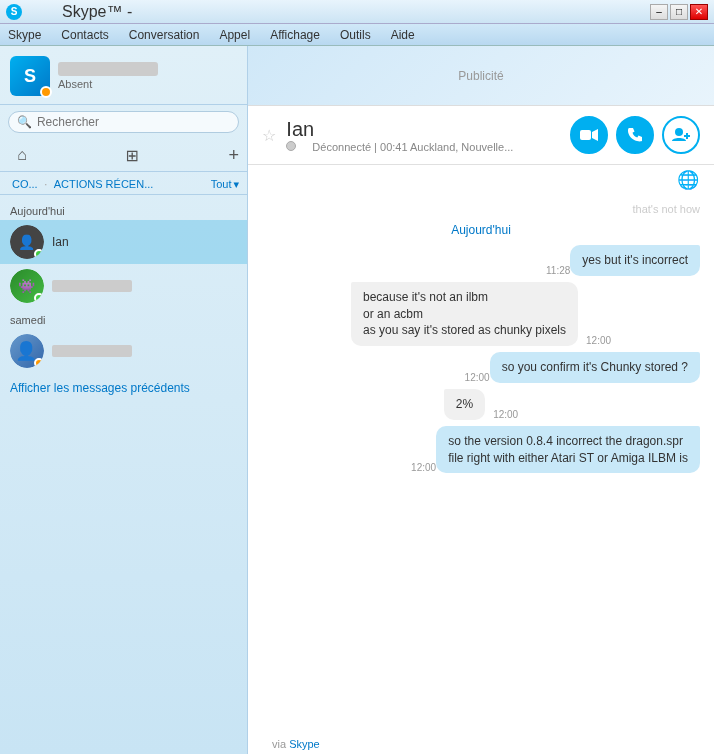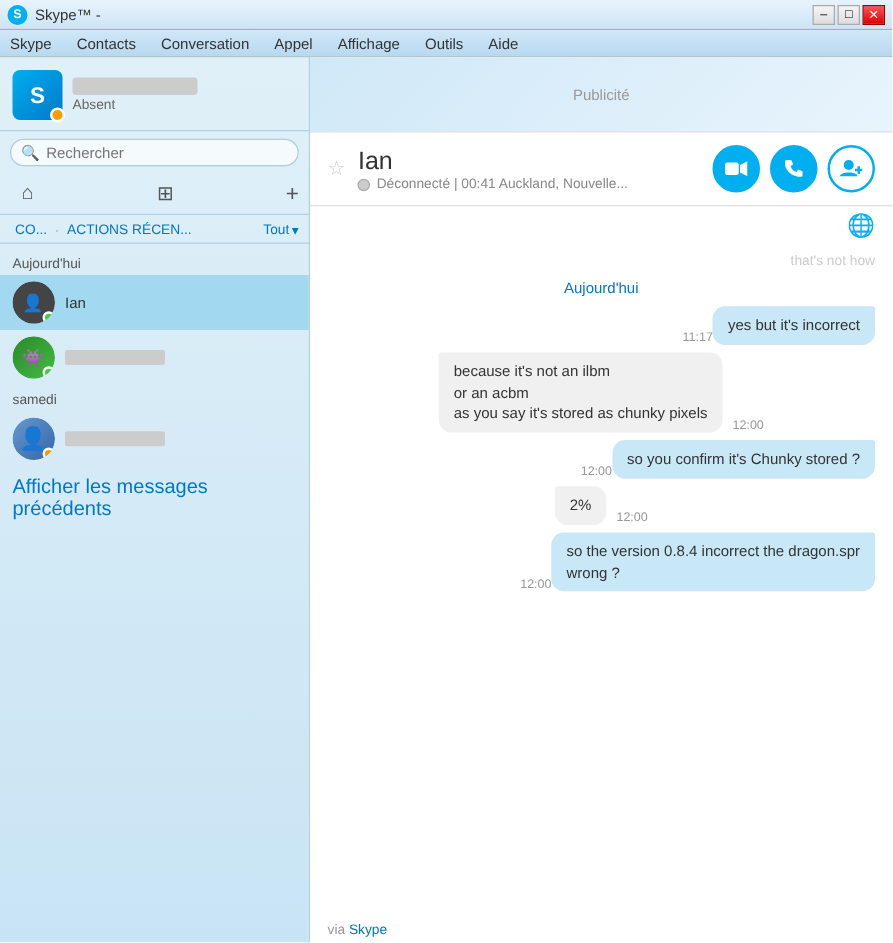--- a/index.html
+++ b/index.html
@@ -2,21 +2,21 @@
 <html><head>
   <meta charset="utf-8">
   <style>
     * { margin: 0; padding: 0; box-sizing: border-box; }
     body { width: 714px; height: 754px; font-family: 'Segoe UI', Arial, sans-serif; font-size: 12px; background: #fff; overflow: hidden; }
 
     
     .titlebar { background: linear-gradient(to bottom, #e8f4fc, #cce4f4); height: 24px; display: flex; align-items: center; justify-content: space-between; padding: 0 6px; border-bottom: 1px solid #aac; }
     .titlebar-left { display: flex; align-items: center; gap: 6px; font-size: 12px; color: #333; }
     .titlebar-icon { width: 16px; height: 16px; background: #00aff0; border-radius: 50%; display: flex; align-items: center; justify-content: center; color: white; font-size: 10px; font-weight: bold; }
-    .titlebar-title { font-size: 12px; color: #333; }
+    .titlebar-title { font-size: 16px; color: #333; margin-left: 34px; }
     .titlebar-controls { display: flex; gap: 2px; }
     .titlebar-btn { width: 18px; height: 16px; border: 1px solid #aaa; background: linear-gradient(to bottom, #f5f5f5, #ddd); font-size: 10px; cursor: pointer; display: flex; align-items: center; justify-content: center; }
     .titlebar-btn.close { background: linear-gradient(to bottom, #f55, #d00); color: white; border-color: #900; }
 
     
     .menubar { background: linear-gradient(to bottom, #d0e8f8, #b8d8f0); height: 22px; display: flex; align-items: center; padding: 0 4px; gap: 12px; border-bottom: 1px solid #9bb; }
     .menubar-item { font-size: 12px; color: #333; cursor: pointer; padding: 2px 4px; }
 
     
     .main { display: flex; height: calc(754px - 46px); }
@@ -60,35 +60,35 @@
     .avatar-img { width: 100%; height: 100%; border-radius: 50%; }
     .avatar-dark { background: #555; }
     .avatar-green-monster { background: linear-gradient(135deg, #2a8a2a, #44bb44); }
     .avatar-blue { background: linear-gradient(135deg, #6699cc, #3366aa); }
     .contact-status-dot { position: absolute; bottom: 0; right: 0; width: 10px; height: 10px; border-radius: 50%; border: 2px solid white; }
     .dot-online { background: #44cc44; }
     .dot-away { background: #f90; }
     .contact-name { font-size: 12px; color: #333; background: #ccc; height: 12px; border-radius: 2px; width: 80px; }
 
     
-    .show-more { padding: 8px 10px; color: #0078c8; font-size: 16px; cursor: pointer; }
+    .show-more { padding: 8px 10px; color: #0078c8; font-size: 12px; cursor: pointer; }
 
     
     .chat-panel { flex: 1; display: flex; flex-direction: column; background: #fff; }
 
     
     .ad-area { height: 60px; background: linear-gradient(135deg, #d0e8f8, #e8f4fc); display: flex; align-items: center; justify-content: center; border-bottom: 1px solid #ddd; }
     .ad-text { font-size: 12px; color: #999; }
 
     
     .chat-header { padding: 10px 14px; display: flex; align-items: center; gap: 10px; border-bottom: 1px solid #e0e0e0; }
     .chat-header-star { color: #ccc; font-size: 16px; }
     .chat-header-info { flex: 1; }
     .chat-header-name { font-size: 20px; color: #333; font-weight: normal; }
-    .chat-header-status { font-size: 11px; color: #888; display: flex; align-items: flex-end; gap: 5px; }
+    .chat-header-status { font-size: 11px; color: #888; display: flex; align-items: flex-start; gap: 16px; }
     .status-circle { width: 10px; height: 10px; border-radius: 50%; background: #ccc; border: 1px solid #aaa; display: inline-block; }
     .chat-header-actions { display: flex; gap: 8px; }
     .action-btn { width: 38px; height: 38px; border-radius: 50%; border: 2px solid #00aff0; background: #00aff0; color: white; display: flex; align-items: center; justify-content: center; cursor: pointer; font-size: 16px; }
     .action-btn.outline { background: white; color: #00aff0; }
 
     
     .chat-messages { flex: 1; overflow-y: auto; padding: 10px 14px; background: #fff; }
     .date-divider { text-align: center; color: #0078c8; font-size: 12px; margin: 8px 0; }
     .message-row { display: flex; align-items: flex-start; margin-bottom: 6px; }
     .message-row.sent { justify-content: flex-end; }
@@ -100,21 +100,21 @@
     .faded-msg { font-size: 11px; color: #bbb; margin-bottom: 4px; }
 
     
     .world-icon-area { text-align: right; padding: 4px 14px 2px 0; }
     .world-icon { color: #aaa; font-size: 18px; }
 
     
     .chat-input-area { border-top: 1px solid #e0e0e0; padding: 8px 12px; display: flex; align-items: center; gap: 8px; }
     .chat-input { flex: 1; border: none; outline: none; font-size: 12px; color: #999; background: transparent; }
     .input-icon { font-size: 20px; color: #00aff0; cursor: pointer; }
-    .via-skype { color: #999; font-size: 11px; padding: 0 14px 4px 14px; }
+    .via-skype { color: #999; font-size: 11px; padding: 0 14px 4px 24px; }
     .via-skype a { color: #0078c8; text-decoration: none; }
   </style>
 </head>
 <body>
 
 <div class="titlebar">
   <div class="titlebar-left">
     <div class="titlebar-icon">S</div>
     <span class="titlebar-title">Skype™ -</span>
   </div>
@@ -250,21 +250,21 @@
       <span class="world-icon">🌐</span>
     </div>
 
     <div class="chat-messages">
 
       <div class="faded-msg" style="text-align:right; color:#ccc; font-size:11px;">that's not how</div>
 
       <div class="date-divider">Aujourd'hui</div>
 
       <div class="message-row sent">
-        <span class="bubble-time">11:17</span>
+        <span class="bubble-time">11:28</span>
         <div class="bubble bubble-sent">yes but it's incorrect</div>
       </div>
 
       <div class="message-row received">
         <div class="bubble bubble-received">
           <div>because it's not an ilbm</div>
           <div>or an acbm</div>
           <div>as you say it's stored as chunky pixels</div>
         </div>
         <span class="bubble-time">12:00</span>
@@ -277,21 +277,21 @@
 
       <div class="message-row received">
         <div class="bubble bubble-received">2%</div>
         <span class="bubble-time">12:00</span>
       </div>
 
       <div class="message-row sent">
         <span class="bubble-time">12:00</span>
         <div class="bubble bubble-sent">
           <div>so the version 0.8.4 incorrect the dragon.spr</div>
-          <div>wrong ?</div>
+          <div>file right with either Atari ST or Amiga ILBM is</div>
         </div>
       </div>
 
     </div>
 
     <div class="via-skype">
       <span>via</span>
       <a href="#">Skype</a>
     </div>
 

